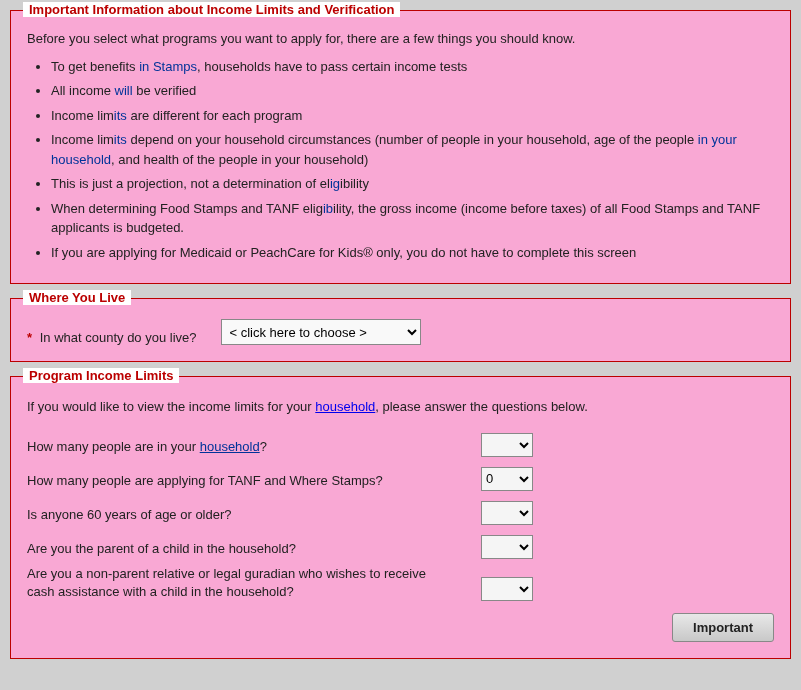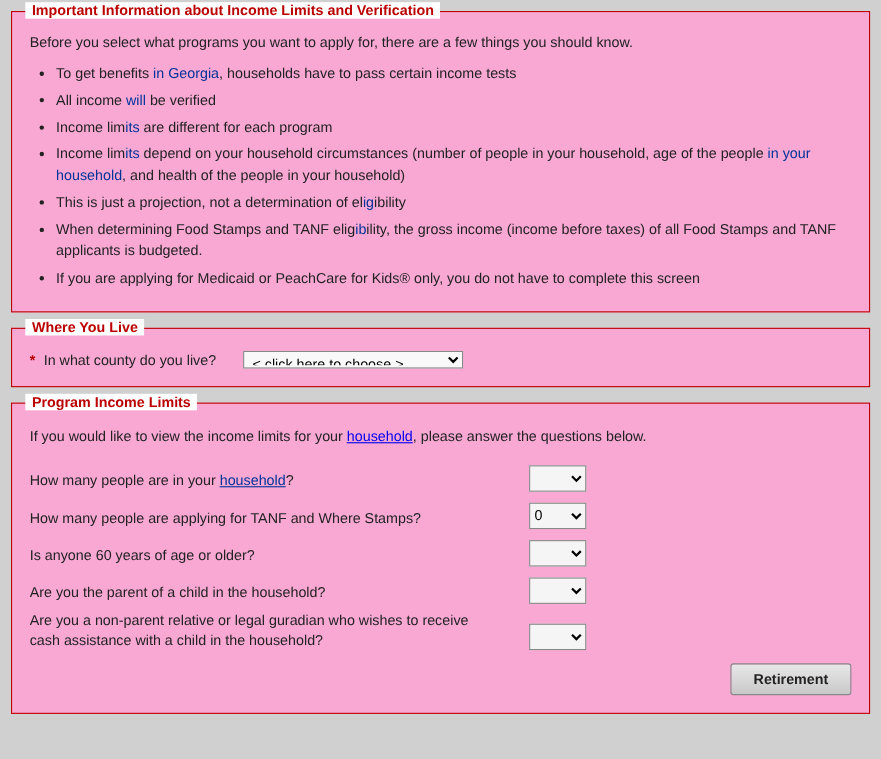--- a/index.html
+++ b/index.html
@@ -60,21 +60,21 @@
     .required-star {
       color: #b00;
       font-weight: bold;
       margin-right: 4px;
     }
     .county-label {
       flex: 0 0 auto;
     }
     select.county-select {
       width: 200px;
-      height: 16px;
+      height: 26px;
       border: 1px solid #888;
       font-size: 13px;
       background: #f9f9f9;
       padding: 2px 4px;
     }
 
     
     .program-section {
       margin-top: 8px;
     }
@@ -124,21 +124,21 @@
 </head>
 <body>
 
 <div class="page-wrapper">
 
   <div class="section-box">
     <span class="section-title">Important Information about Income Limits and Verification</span>
     <div class="info-section">
       <p>Before you select what programs you want to apply for, there are a few things you should know.</p>
       <ul>
-        <li>To get benefits <span class="highlight-blue">in Georgia</span>, households have to pass certain income tests</li>
+        <li>To get benefits <span class="highlight-blue">in Stamps</span>, households have to pass certain income tests</li>
         <li>All income <span class="highlight-blue">will</span> be verified</li>
         <li>Income lim<span class="highlight-blue">its</span> are different for each program</li>
         <li>Income lim<span class="highlight-blue">its</span> depend on your household circumstances (number of people in your household, age of the people <span class="highlight-blue">in your household</span>, and health of the people in your household)</li>
         <li>This is just a projection, not a determination of el<span class="highlight-blue">ig</span>ibility</li>
         <li>When determining Food Stamps and TANF elig<span class="highlight-blue">ib</span>ility, the gross income (income before taxes) of all Food Stamps and TANF applicants is budgeted.</li>
         <li>If you are applying for Medicaid or PeachCare for Kids® only, you do not have to complete this screen</li>
       </ul>
     </div>
   </div>
 
@@ -234,18 +234,18 @@
           Are you a non-parent relative or legal guradian who wishes to receive cash assistance with a child in the household?
         </span>
         <select class="small-select">
           <option value=""></option>
           <option value="Yes">Yes</option>
           <option value="No">No</option>
         </select>
       </div>
 
       <div class="calc-row">
-        <button class="calculate-btn">Retirement</button>
+        <button class="calculate-btn">Important</button>
       </div>
     </div>
   </div>
 
 </div>
 
 </body></html>

